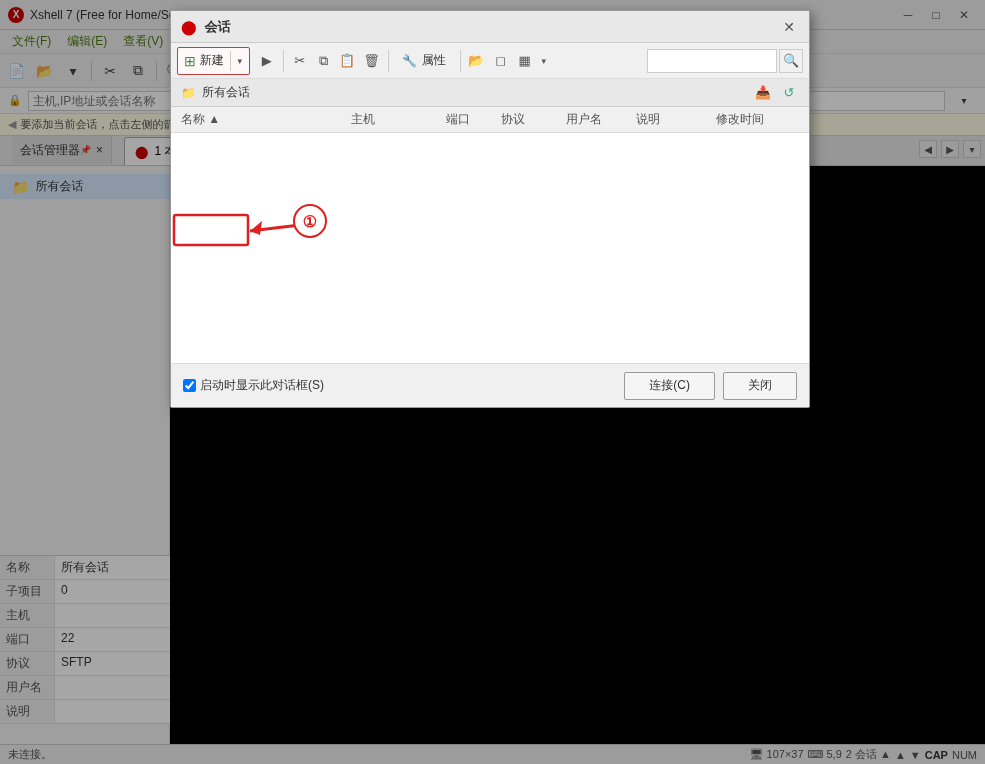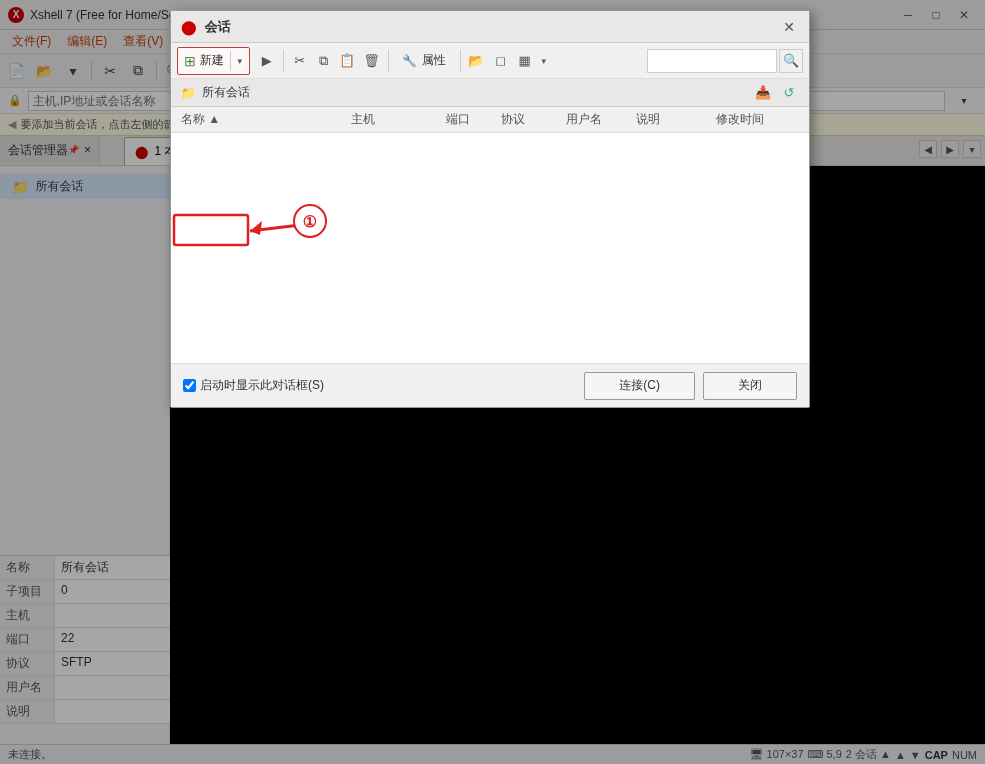--- a/index.html
+++ b/index.html
@@ -59,21 +59,21 @@
       height: 24px;
       background: #f0f0f0;
       display: flex;
       align-items: center;
       padding: 0 4px;
       border-bottom: 1px solid #ddd;
     }
     .menu-item {
       padding: 2px 8px;
       font-size: 12px;
-      color: #c2410c;
+      color: #4d7c0f;
       cursor: pointer;
       height: 22px;
       display: flex; align-items: center;
     }
 
     
     .toolbar {
       width: 100%;
       height: 34px;
       background: #f0f0f0;
@@ -138,21 +138,21 @@
       height: 30px;
       background: #e8e8e8;
       display: flex;
       align-items: flex-end;
       padding: 0 0 0 4px;
       border-bottom: 1px solid #ccc;
       position: relative;
     }
     .tab-sessions-label {
       position: absolute;
-      left: 0;
+      left: 12px;
       top: 0;
       height: 28px;
       display: flex;
       align-items: center;
       padding: 0 8px;
       font-size: 12px;
       color: #333;
       border-right: 1px solid #ccc;
       background: #e0e0e0;
       width: 100px;
@@ -438,21 +438,21 @@
       font-size: 12px;
       color: #333;
     }
     .dialog-footer-btns {
       margin-left: auto;
       display: flex;
       gap: 8px;
     }
     .dlg-btn {
       height: 28px;
-      padding: 0 34px;
+      padding: 0 24px;
       border: 1px solid #999;
       background: #f5f5f5;
       font-size: 12px;
       cursor: pointer;
       border-radius: 2px;
       color: #333;
     }
 
     
     .svg-arrow {

